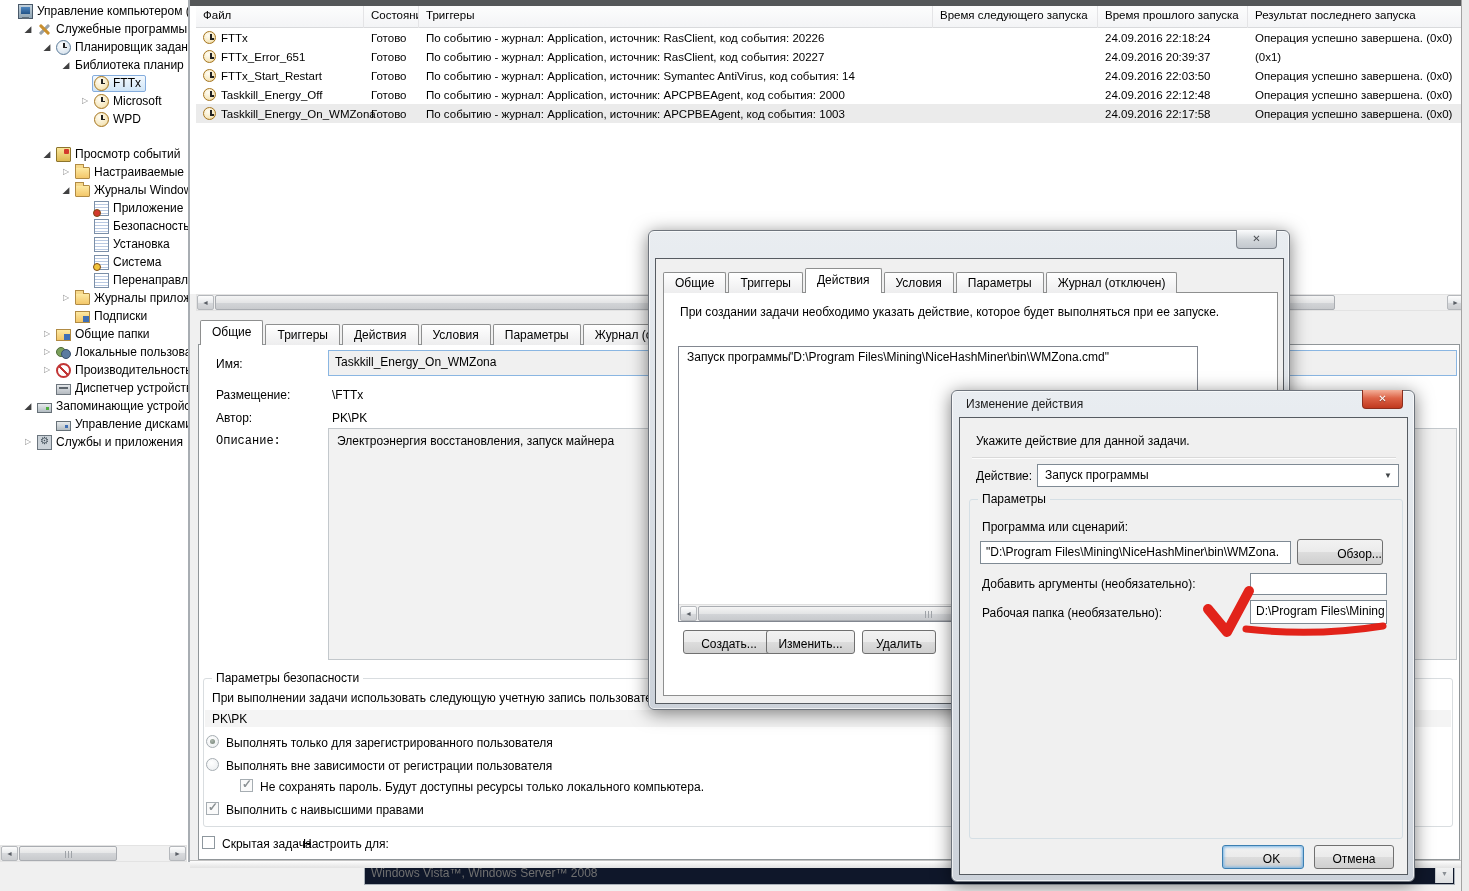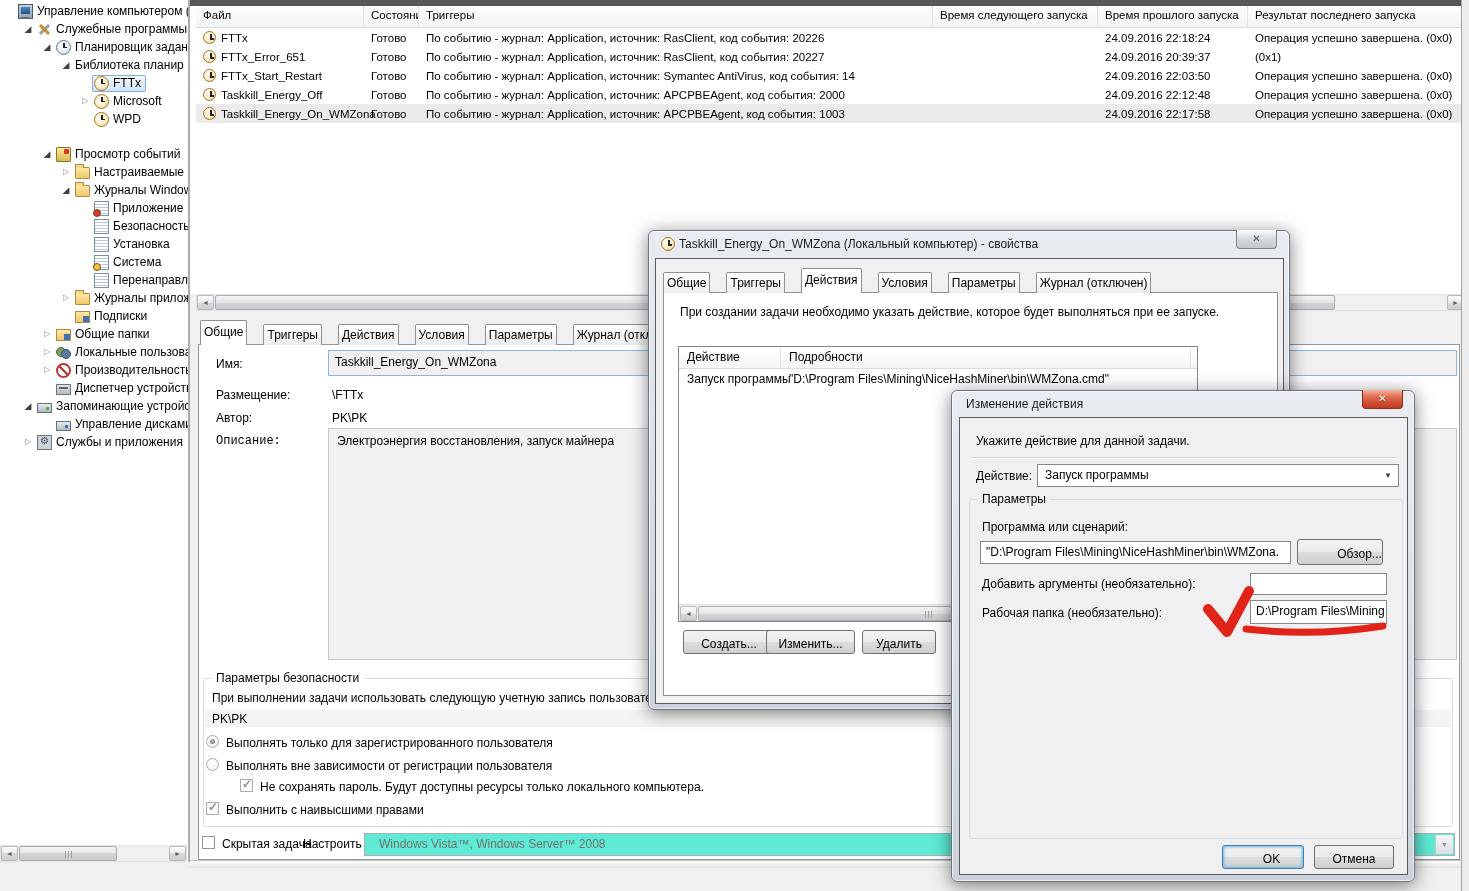--- a/index.html
+++ b/index.html
@@ -58,36 +58,36 @@
   #topbar-dark { position:absolute; left:190px; top:0; width:1279px; height:6px; background:#555759; }
   #tasklist { position:absolute; left:190px; top:6px; width:1279px; height:288px; background:#fff; overflow:hidden; }
   .lv-head { position:absolute; left:6px; top:0; height:22px; display:flex; background:linear-gradient(#fdfdfd,#f3f4f6); border-bottom:1px solid #d9dadc; font-size:11.5px; }
   .lv-hcell { padding:3px 0 0 7px; border-right:1px solid #e4e4e6; height:22px; overflow:hidden; white-space:nowrap; }
   .lv-row { position:absolute; left:6px; height:19px; display:flex; align-items:center; font-size:11.5px; white-space:nowrap; }
   .lv-row.selected { background:#ebebeb; }
   .lv-cell { overflow:visible; white-space:nowrap; padding-left:7px; flex:none; display:flex; align-items:center; }
   .row-clock { width:13px; height:13px; margin-right:5px; flex:none; }
 
   
-  .tab { display:inline-block; vertical-align:bottom; height:21px; line-height:20px; padding:0 3px; background:linear-gradient(#ffffff,#ededee); border:1px solid #8e8f8f; border-bottom:none; border-radius:2px 2px 0 0; margin-right:16px; position:relative; }
+  .tab { display:inline-block; vertical-align:bottom; height:21px; line-height:20px; padding:0 11px; background:linear-gradient(#ffffff,#ededee); border:1px solid #8e8f8f; border-bottom:none; border-radius:2px 2px 0 0; margin-right:2px; position:relative; }
   .tab.active { height:25px; line-height:23px; background:#fff; z-index:3; margin-top:-3px; }
   #pane-page { position:absolute; left:198px; top:344px; width:1262px; height:516px; background:#fff; border:1px solid #919699; }
   .fld-label { position:absolute; white-space:nowrap; }
   .blue-field { position:absolute; background:#f0f0f0; border:1px solid #8ab6e2; padding:4px 6px; white-space:nowrap; overflow:hidden; }
   .desc-box { position:absolute; background:#f2f2f2; border:1px solid #c3c8cc; padding:5px 8px; }
   .grp { position:absolute; border:1px solid #d9dde0; border-radius:3px; }
   .grp-label { position:absolute; background:#fff; padding:0 4px; white-space:nowrap; }
   .radio { position:absolute; width:13px; height:13px; border-radius:50%; border:1px solid #a6adb2; background:radial-gradient(circle at 40% 35%, #fff, #e9ecee); }
   .radio.checked::after { content:""; position:absolute; inset:3px; border-radius:50%; background:radial-gradient(circle at 40% 35%, #adb7ae, #6f7d72); }
   .checkbox { position:absolute; width:13px; height:13px; border:1px solid #a6adb2; background:#fafafa; }
   .checkbox.checked::after { content:"✓"; position:absolute; left:1px; top:-3px; font-size:12px; font-weight:bold; color:#8a9093; }
   .checkbox.enabled { border-color:#8e979e; background:#fff; }
   .stripe { position:absolute; background:#f4f4f4; }
 
-  #configure-combo { position:absolute; left:364px; top:833px; width:1091px; height:23px; background:#5eead4; border:1px solid #aab1b8; color:#707070; padding:3px 14px; white-space:nowrap; overflow:hidden; }
+  #configure-combo { position:absolute; left:364px; top:862px; width:1091px; height:23px; background:#0f172a; border:1px solid #aab1b8; color:#707070; padding:3px 6px; white-space:nowrap; overflow:hidden; }
   #configure-combo .arrow-box { position:absolute; right:1px; top:1px; bottom:1px; width:18px; background:linear-gradient(#f6f6f6,#dcdee0); border-left:1px solid #c4c8cc; color:#8a8f94; font-size:7px; text-align:center; line-height:19px; }
   #bottom-lines { position:absolute; left:190px; top:860px; width:1279px; height:8px; background:linear-gradient(#fdfdfd,#e2e2e2); border-top:1px solid #c2c2c2; }
   #right-edge { position:absolute; left:1461px; top:0; width:8px; height:891px; background:#ececec; border-left:1px solid #a3a3a3; }
 
   
   .dlg { position:absolute; border:1px solid #6e747c; border-radius:6px; background:linear-gradient(#e9edf1,#ccd2da); box-shadow:0 3px 18px rgba(0,0,0,.5), inset 0 0 0 1px rgba(255,255,255,.65); }
   .dlg-title { position:absolute; left:12px; top:6px; display:flex; align-items:center; white-space:nowrap; color:#1b1b1b; }
   .dlg-close { position:absolute; width:41px; height:19px; border:1px solid #7e848c; border-top:none; border-radius:0 0 4px 4px; background:linear-gradient(#fbfcfd,#d3d7db 55%,#c3c8ce); color:#4c4f54; text-align:center; line-height:17px; font-size:10px; }
   .dlg-close.red { background:linear-gradient(#f4b09a,#dd6347 45%,#c0391f); border-color:#8c2e1d; color:#fff; text-shadow:0 1px 1px rgba(0,0,0,.4); }
   .dlg-body { position:absolute; background:#f0f0f0; border:1px solid #565b61; }
@@ -450,34 +450,26 @@
   <div class="fld-label" style="left:303px; top:837px;">Настроить для:</div>
   <div id="configure-combo">
     <span>Windows Vista™, Windows Server™ 2008</span>
     <span class="arrow-box">▼</span>
   </div>
 
   <div id="bottom-lines"></div>
   <div id="right-edge"></div>
 
   <div class="dlg" id="props-dialog" style="left:648px; top:230px; width:642px; height:480px; z-index:10;">
-    <div class="dlg-title">
-      <span class="ti gi-taskclock" style="width:14px;height:14px;"></span>
-      <span>Taskkill_Energy_On_WMZona (Локальный компьютер) - свойства</span>
-    </div>
     <div class="dlg-close" style="right:12px; top:-1px;">✕</div>
     <div class="dlg-body" style="left:6px; top:27px; width:629px; height:446px;">
       <div id="dlg-tabs" style="position:absolute; left:7px; top:12px; z-index:2;"><span class="tab">Общие</span><span class="tab">Триггеры</span><span class="tab active">Действия</span><span class="tab">Условия</span><span class="tab">Параметры</span><span class="tab">Журнал (отключен)</span></div>
       <div style="position:absolute; left:7px; top:33px; width:615px; height:404px; background:#fff; border:1px solid #8e8f8f;">
         <div class="fld-label" style="left:16px; top:12px;">При создании задачи необходимо указать действие, которое будет выполняться при ее запуске.</div>
         <div class="alist" style="left:14px; top:53px; width:520px; height:276px;">
-          <div class="alist-head" id="action-table-head">
-              <div class="alist-hcell" style="width: 102px;">Действие</div>
-              <div class="alist-hcell" style="width: 410px;">Подробности</div>
-            </div>
           <div id="action-table-rows">
               <div class="alist-row">
                 <div class="alist-cell" style="width: 102px;">Запуск программы</div>
                 <div class="alist-cell" style="width: 410px;">"D:\Program Files\Mining\NiceHashMiner\bin\WMZona.cmd"</div>
               </div>
             </div>
           <div class="sb-h" style="left:0; bottom:0; width:518px; border:none; border-top:1px solid #e0e0e0;">
             <div class="sb-btn" style="left:1px; top:1px;">◄</div>
             <div class="sb-thumb" style="left:19px; top:1px; width:425px;">
                 <div class="sb-grip" style="left:226px;"></div>

